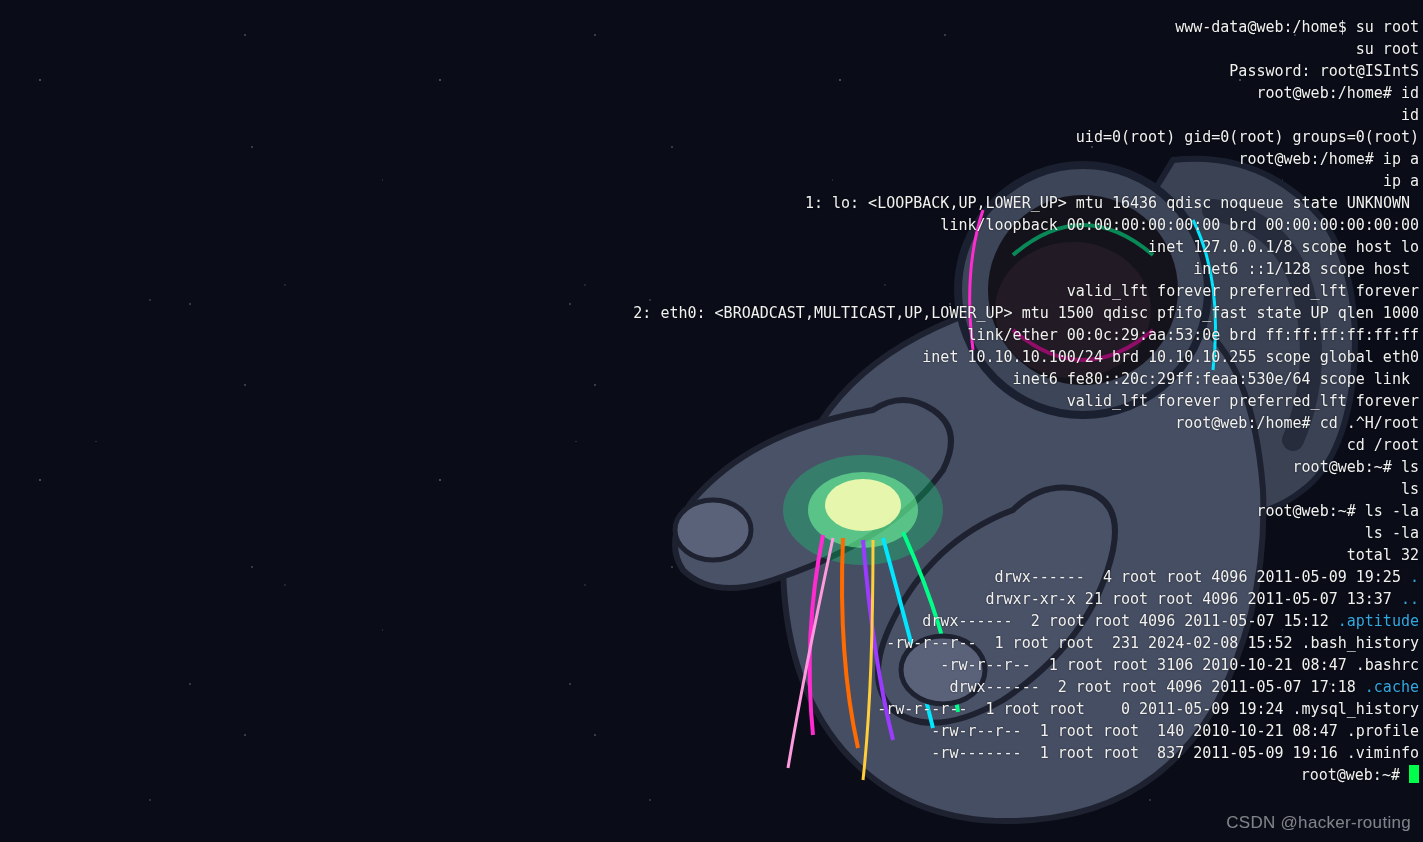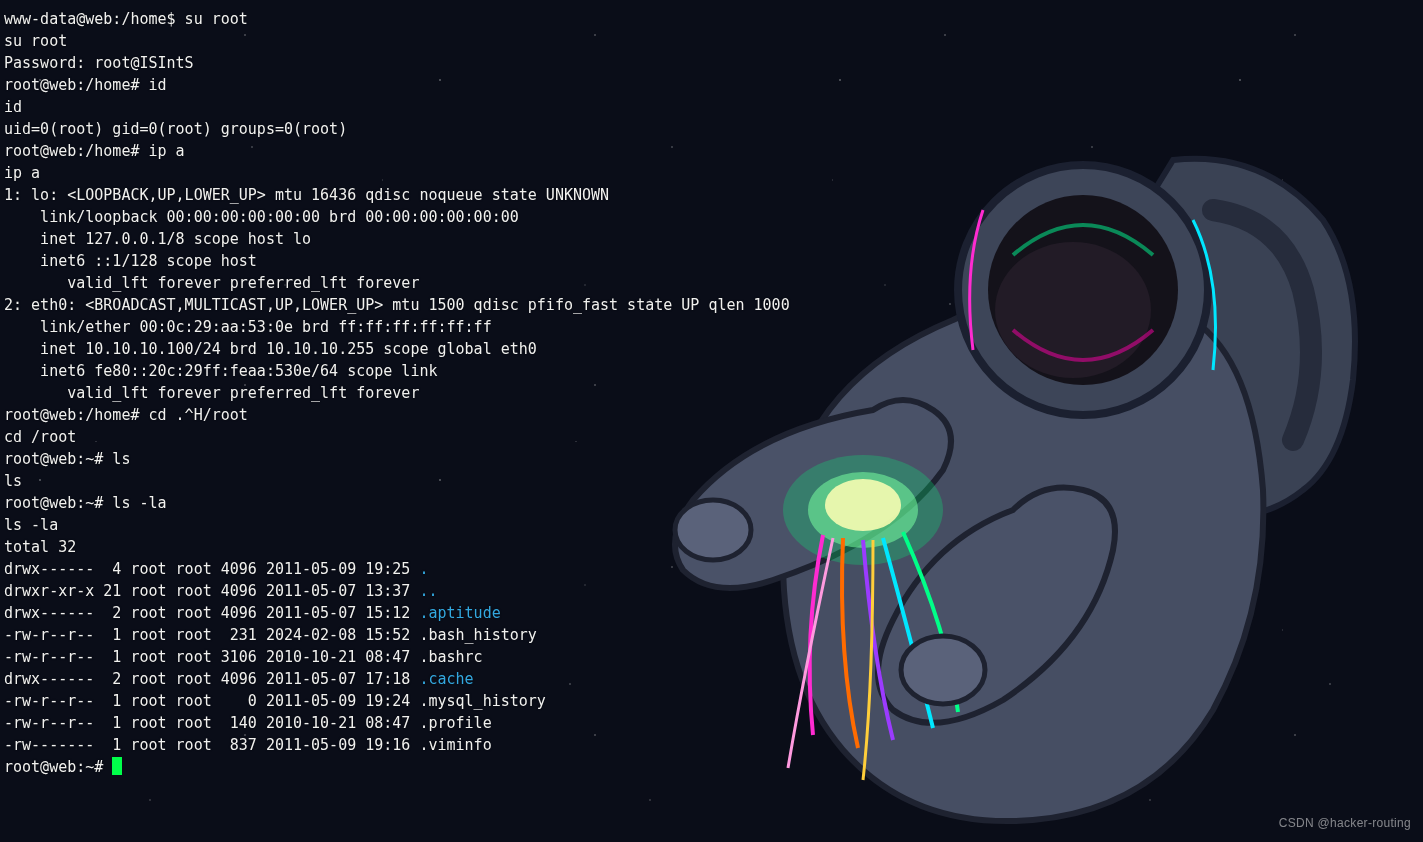--- a/index.html
+++ b/index.html
@@ -43,42 +43,43 @@
     width: 760px;
     height: 760px;
     z-index: 1;
     pointer-events: none;
   }
 
   .terminal {
     position: absolute;
     inset: 0;
     z-index: 2;
-    padding: 8px 4px;
+    padding: 16px 4px;
     white-space: pre;
     color: #f1f1ef;
     text-shadow: 0 0 2px rgba(0,0,0,.6);
+    text-align: right;
   }
 
   .dir { color: #33a8e0; }
   .cursor {
     display: inline-block;
     width: 10px;
     height: 18px;
     background: #00ff4a;
     vertical-align: -3px;
   }
 
   .watermark {
     position: absolute;
     right: 12px;
     bottom: 8px;
     z-index: 3;
     color: rgba(230,230,230,.55);
-    font-size: 12px;
+    font-size: 17px;
     font-family: Arial, sans-serif;
     letter-spacing: .3px;
   }
 </style>
 </head>
 <body>
 
 <div class="bg-stars"></div>
 
 <div class="astronaut">

